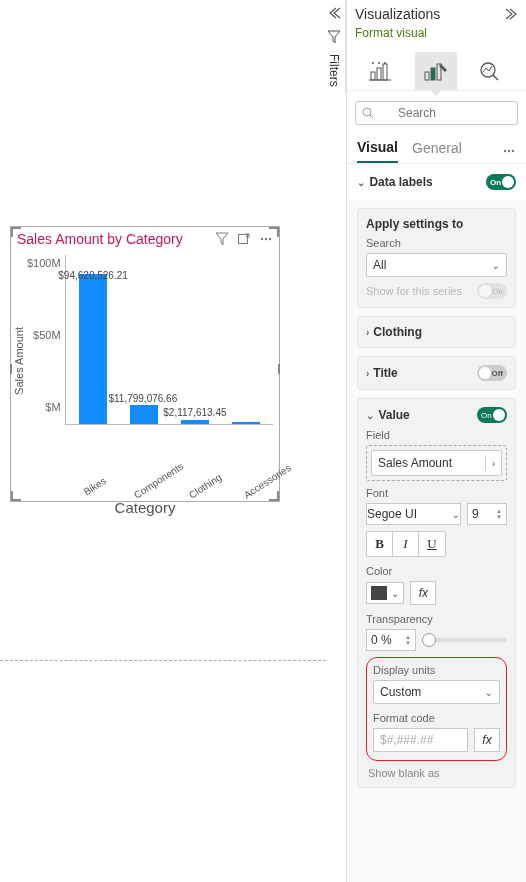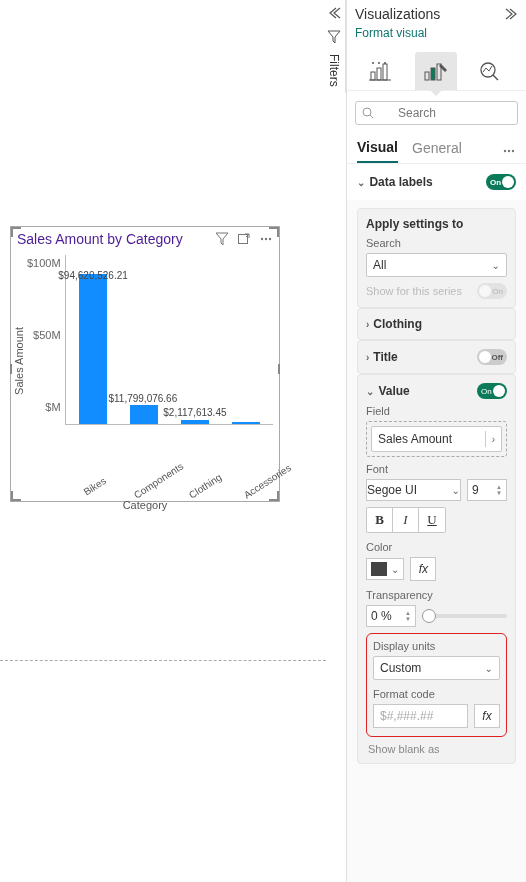--- a/index.html
+++ b/index.html
@@ -50,21 +50,21 @@
     }
     .chart-corner.tl { top: 0; left: 0; border-left: 2px solid #888; border-top: 2px solid #888;}
     .chart-corner.tr { top: 0; right: 0; border-right: 2px solid #888; border-top: 2px solid #888;}
     .chart-corner.bl { bottom: 0; left: 0; border-left: 2px solid #888; border-bottom: 2px solid #888;}
     .chart-corner.br { bottom: 0; right: 0; border-right: 2px solid #888; border-bottom: 2px solid #888;}
     .chart-title-bar {
       display: flex;
       align-items: center;
       padding: 4px 6px;
       font-size: 14px;
-      color: #4c1d95;
+      color: #be185d;
     }
     .chart-title-bar .title { flex: 1; }
     .chart-title-icons { display: flex; gap: 8px; color: #777;}
     .chart-body {
       display: flex;
       height: 218px;
       padding: 2px 6px 0 0;
     }
     .y-axis-label {
       writing-mode: vertical-rl;
@@ -127,21 +127,21 @@
       transform-origin: top right;
       display: inline-block;
       width: 30px;
       text-align: right;
       white-space: nowrap;
       position: relative;
       top: 6px;
     }
     .x-axis-label {
       text-align: center;
-      font-size: 11px;
+      font-size: 15px;
       color: #555;
     }
     .dotted-line {
       position: absolute;
       left: 0; right: 20px;
       top: 660px;
       border-top: 1px dashed #aaa;
     }
     .viz-pane {
       width: 180px;
@@ -155,21 +155,21 @@
       display: flex;
       align-items: center;
       justify-content: space-between;
       padding: 6px 8px 2px 8px;
       background: #fff;
     }
     .viz-header h3 { font-size: 14px; font-weight: 400; }
     .viz-subheader {
       padding: 2px 8px 6px 8px;
       font-size: 12px;
-      color: #0f766e;
+      color: #4d7c0f;
       background: #fff;
     }
     .viz-tabs {
       display: flex;
       justify-content: space-around;
       padding: 6px 8px 0 8px;
       background: #fff;
       border-bottom: 1px solid #eee;
     }
     .viz-tab {
@@ -244,20 +244,21 @@
     }
     .prop-panel {
       padding: 8px 10px;
       background: #fafafa;
     }
     .prop-card {
       border: 1px solid #e5e5e5;
       border-radius: 4px;
       padding: 8px 8px;
       background: #f2f2f2;
+      margin-bottom: 8px;
     }
     .prop-card.collapsed {
       display: flex; align-items: center; justify-content: space-between;
       font-size: 12px; font-weight: 600; color: #333;
     }
     .prop-label { font-size: 11px; color: #666; margin-bottom: 4px; }
     .prop-title { font-size: 12px; font-weight: 600; color: #333; margin-bottom: 6px;}
     .prop-select {
       display: flex; align-items: center; justify-content: space-between;
       border: 1px solid #c8c8c8; border-radius: 2px; background: #fff;
@@ -293,21 +294,21 @@
       border: 1px solid #c8c8c8; background: #fff; font-style: italic; font-size: 12px;}
     .trans-row { display: flex; align-items: center; gap: 6px; margin-bottom: 6px;}
     .pct-input { width: 50px; display: flex; align-items: center; justify-content: space-between;
       border: 1px solid #c8c8c8; background: #fff; padding: 3px 4px; font-size: 12px;}
     .slider-track { flex: 1; height: 4px; background: #ddd; border-radius: 2px; position: relative;}
     .slider-thumb { position: absolute; left: 0; top: -5px; width: 14px; height: 14px;
       border-radius: 7px; background: #fff; border: 1px solid #999;}
     .red-box {
       border: 1px solid #d22;
       padding: 6px 6px 8px 6px;
-      border-radius: 6px;
+      border-radius: 11px;
       margin-bottom: 6px;
     }
     .du-row { display: flex; gap: 6px; align-items: center;}
     .format-input { flex: 1; border: 1px solid #c8c8c8; background: #fff;
       padding: 4px 6px; font-size: 12px; color: #aaa;}
     .blank-as { font-size: 11px; color: #888; padding-left: 2px;}
     svg { display: block; }
     .chevron { font-size: 10px; color: #666;}
     .stepper {
       display: flex; flex-direction: column; font-size: 6px; color: #888;

